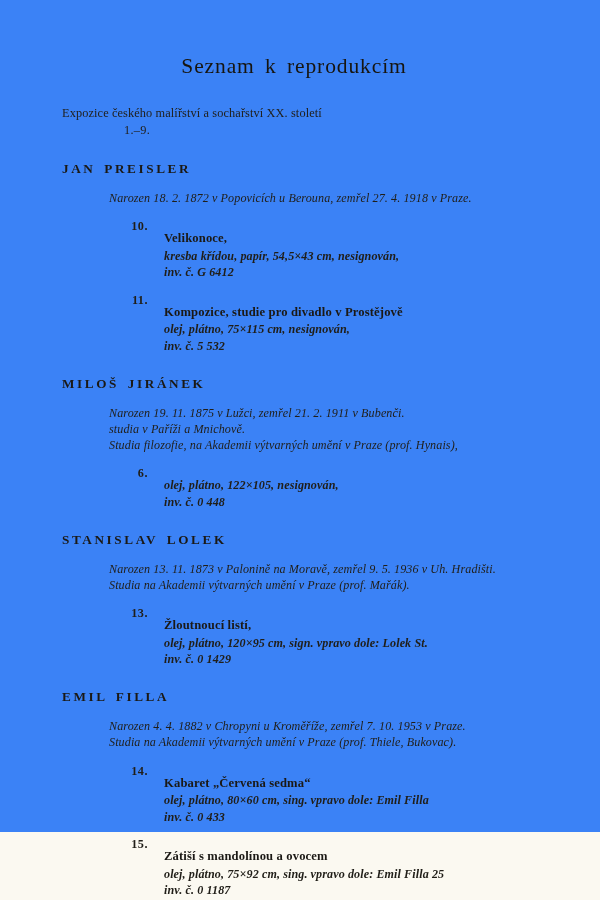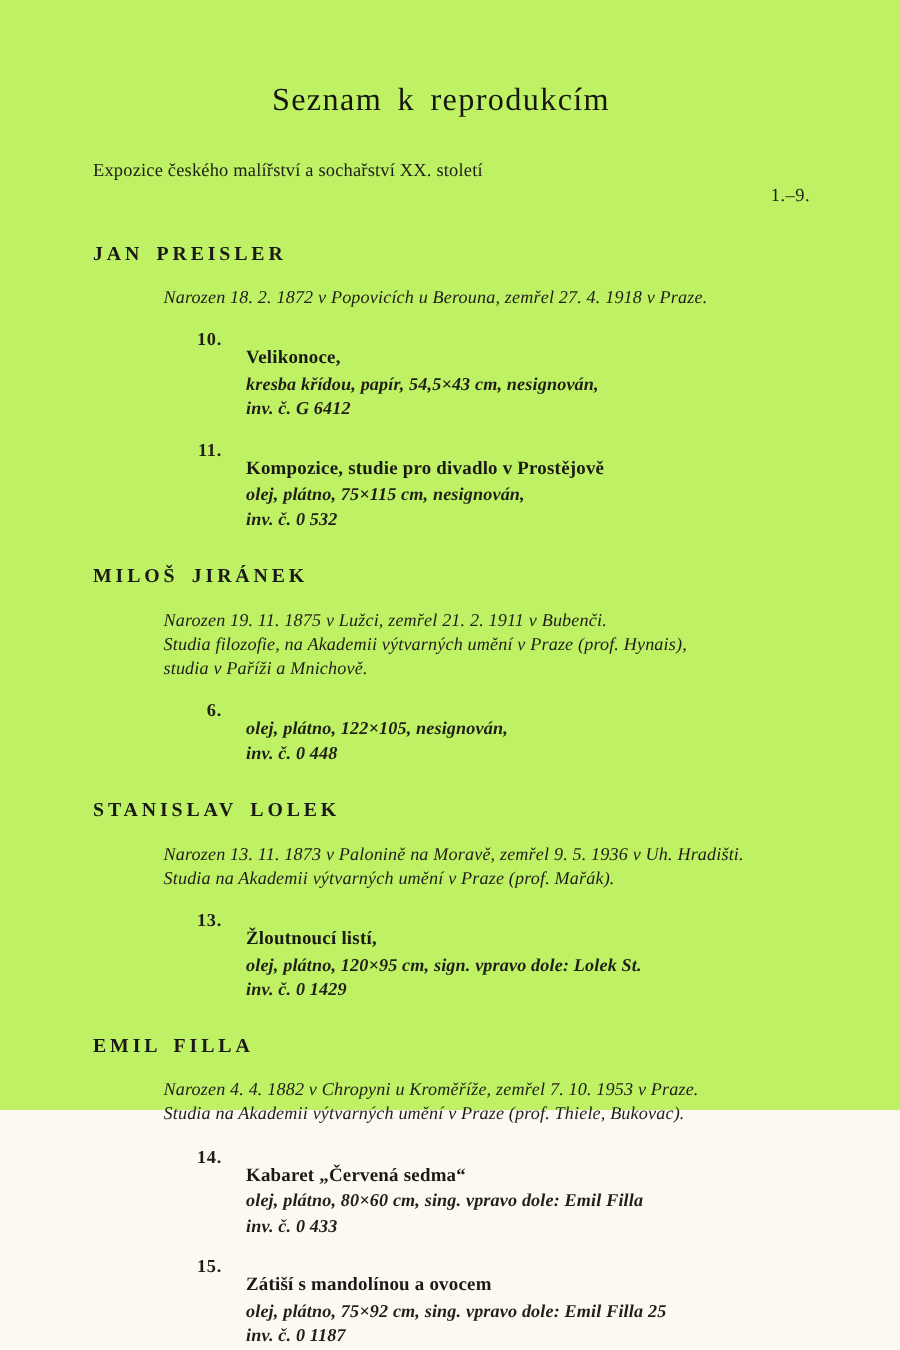--- a/index.html
+++ b/index.html
@@ -11,22 +11,22 @@
     width: 600px;
     height: 900px;
     background: #fbf9f1;
     font-family: "Liberation Serif", "DejaVu Serif", serif;
     color: #1d1b18;
     overflow: hidden;
   }
   .page {
     position: relative;
     width: 600px;
-    height: 740px;
-    background: #bef264;
+    height: 832px;
+    background: #3b82f6;
     box-sizing: border-box;
     padding: 0;
   }
   .page-inner {
     position: absolute;
     left: 62px;
     top: 54px;
     width: 478px;
   }
 
@@ -50,21 +50,20 @@
     letter-spacing: 0.12px;
     color: #201e18;
   }
   .exposition-range {
     font-size: 12.3px;
     line-height: 1.42;
     margin: 0 0 0 0;
     padding-left: 62px;
     letter-spacing: 0.3px;
     color: #201e18;
-    text-align: right;
   }
 
   
   .artist {
     margin-top: 21px;
   }
   .artist-name {
     font-size: 13.2px;
     letter-spacing: 2.6px;
     word-spacing: 3px;
@@ -154,31 +153,31 @@
                 <div class="work-title">Velikonoce,</div>
                 <div class="work-desc">kresba křídou, papír, 54,5×43 cm, nesignován,</div>
                 <div class="work-inv">inv. č. G 6412</div>
               </div>
             </li>
             <li class="work">
               <div class="work-num">11.</div>
               <div class="work-body">
                 <div class="work-title">Kompozice, studie pro divadlo v Prostějově</div>
                 <div class="work-desc">olej, plátno, 75×115 cm, nesignován,</div>
-                <div class="work-inv">inv. č. 0 532</div>
+                <div class="work-inv">inv. č. 5 532</div>
               </div>
             </li>
           </ul>
         </section>
         <section class="artist">
           <h2 class="artist-name">MILOŠ JIRÁNEK</h2>
           <p class="artist-bio">
             <span class="bio-line">Narozen 19. 11. 1875 v Lužci, zemřel 21. 2. 1911 v Bubenči.</span>
+            <span class="bio-line">studia v Paříži a Mnichově.</span>
             <span class="bio-line">Studia filozofie, na Akademii výtvarných umění v Praze (prof. Hynais),</span>
-            <span class="bio-line">studia v Paříži a Mnichově.</span>
           </p>
           <ul class="works">
             <li class="work">
               <div class="work-num">6.</div>
               <div class="work-body">
                 <div class="work-desc">olej, plátno, 122×105, nesignován,</div>
                 <div class="work-inv">inv. č. 0 448</div>
               </div>
             </li>
           </ul>

